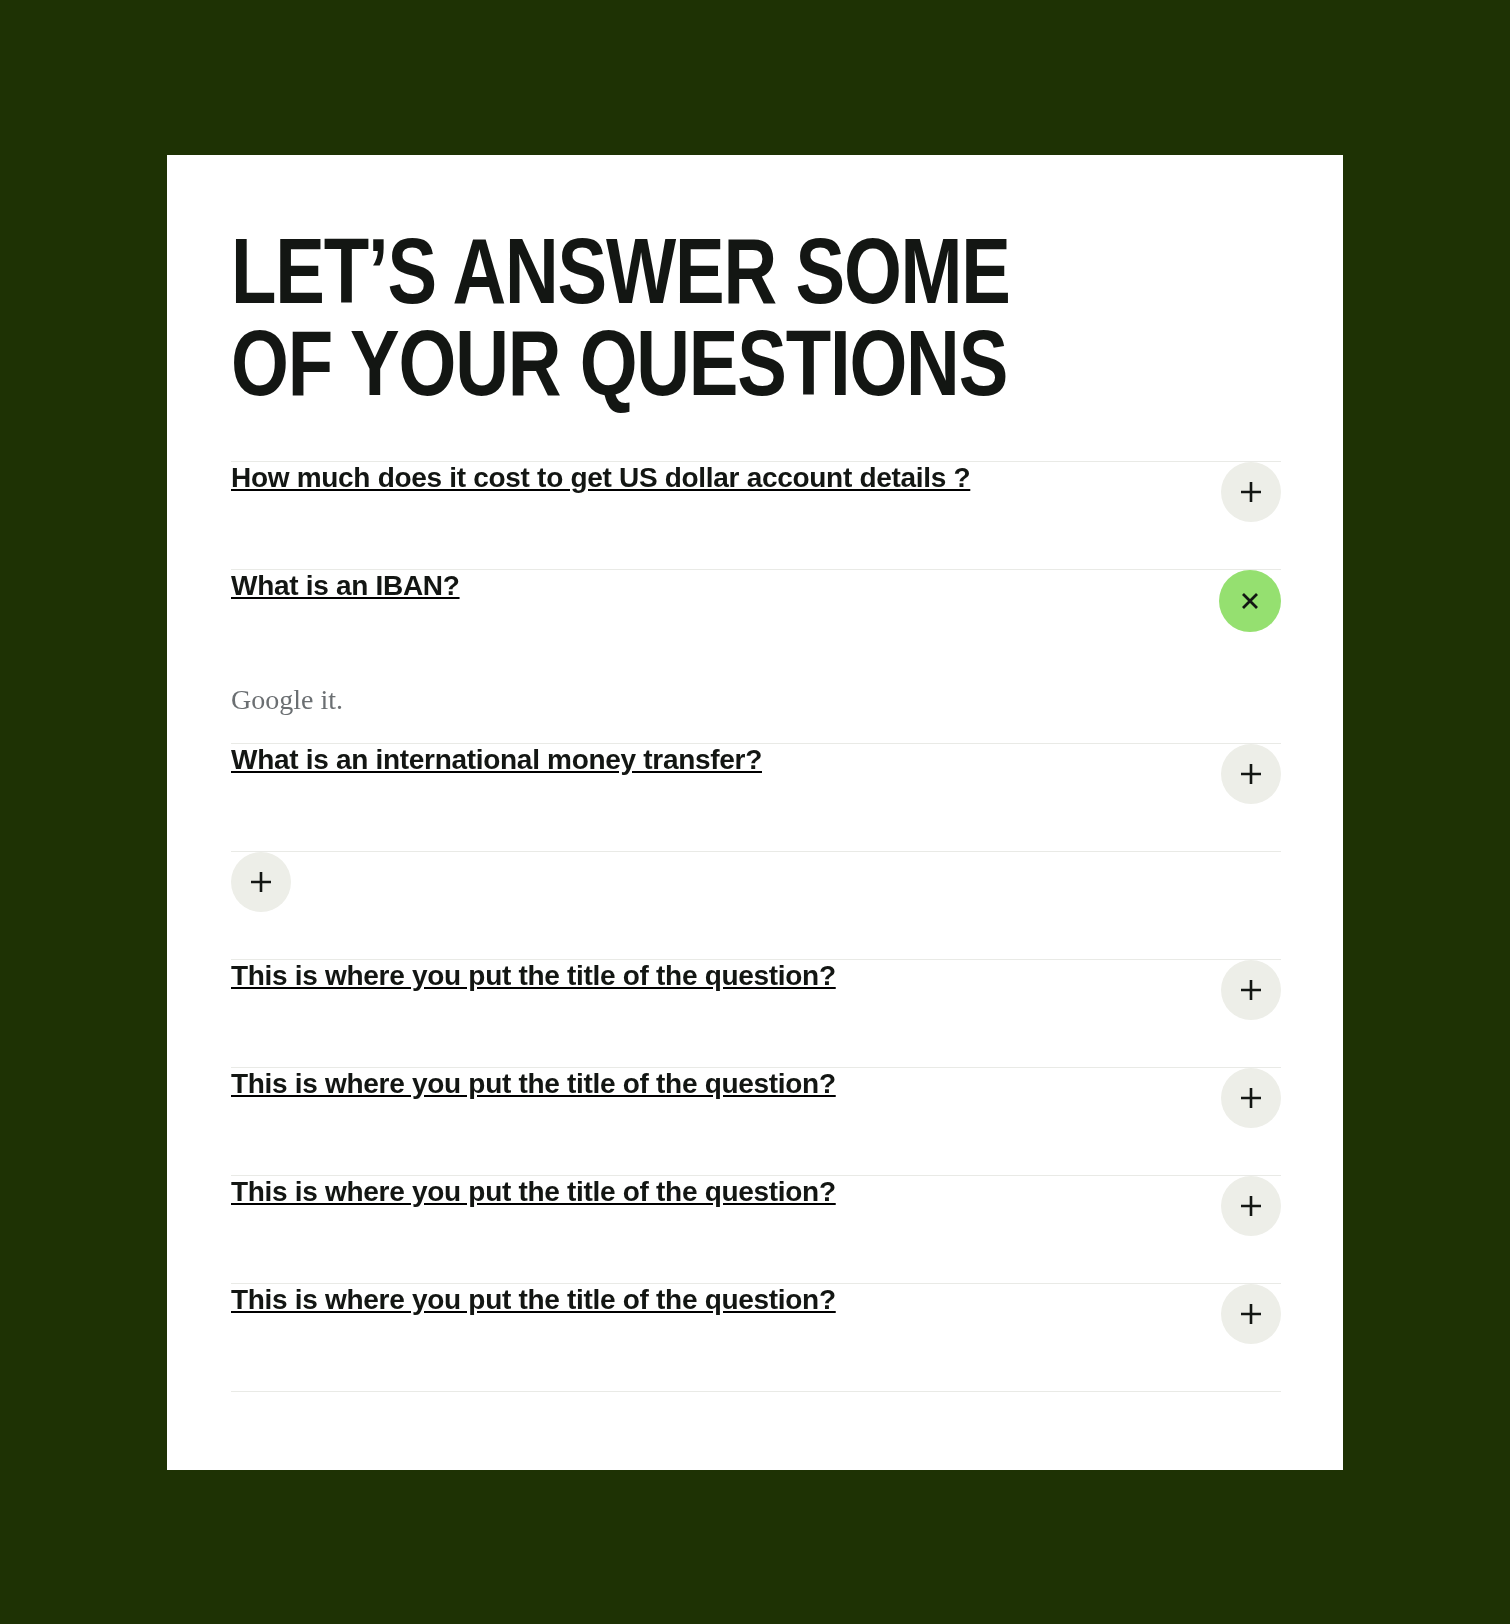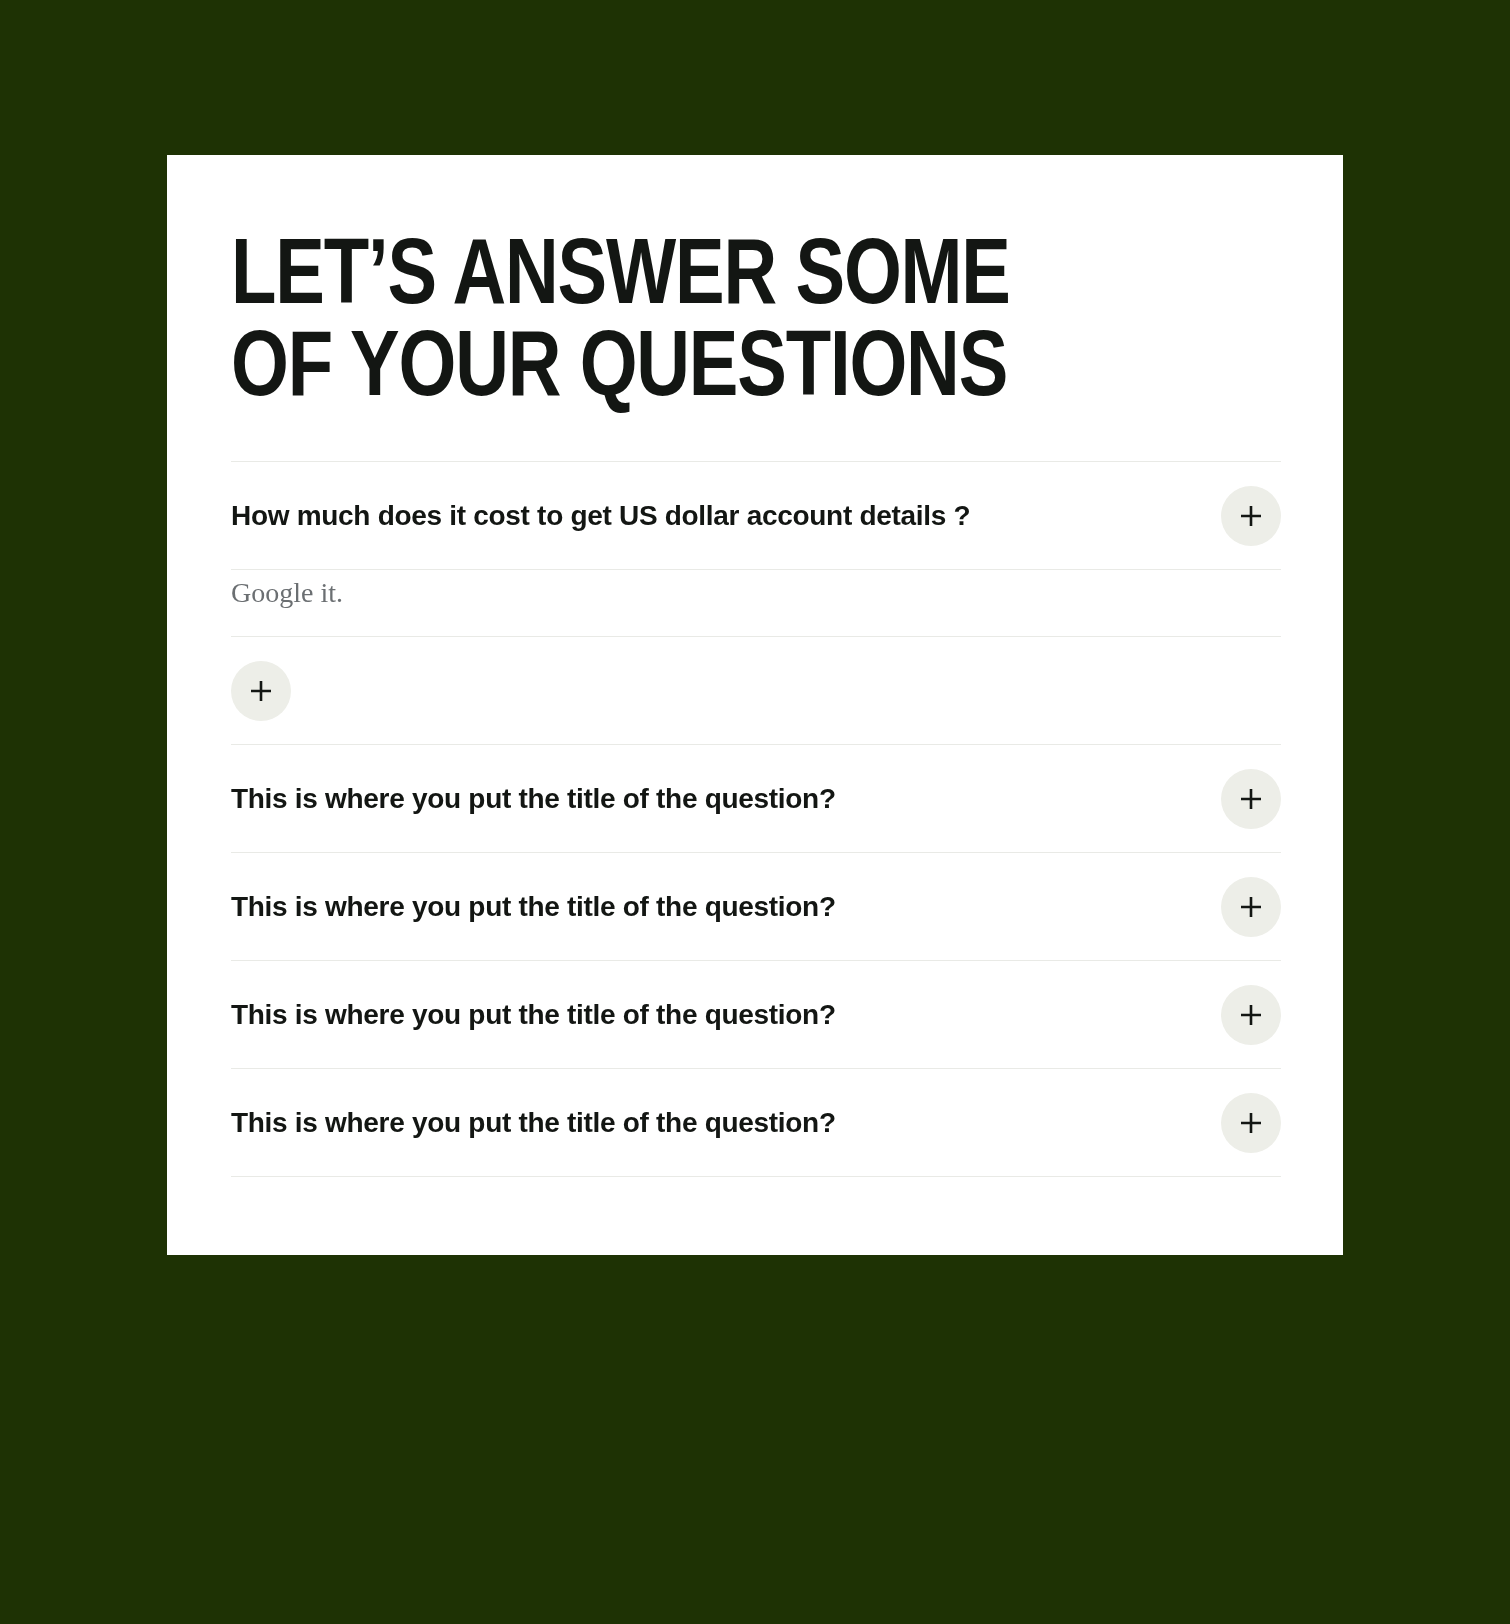--- a/index.html
+++ b/index.html
@@ -42,24 +42,24 @@
   }
   .faq-list{
     border-bottom:1px solid var(--divider);
   }
   .faq-item{
     border-top:1px solid var(--divider);
   }
   .q-row{
     height:107px;
     display:flex;
-    align-items:center;
     justify-content:space-between;
     gap:30px;
     cursor:pointer;
+    text-decoration:underline;
   }
   .q-text{
     margin:0;
     font-size:28px;
     font-weight:bold;
     letter-spacing:-0.3px;
     color:var(--text-primary);
   }
   .circle-btn{
     width:60px;
@@ -106,23 +106,41 @@
         <h3 class="q-text">How much does it cost to get US dollar account details ?</h3>
         <button class="circle-btn" aria-label="Expand">
           <svg class="icon" width="34" height="34" viewBox="0 0 34 34">
             <path d="M17 7 V27 M7 17 H27" stroke="#131613" stroke-width="2.6" fill="none"></path>
           </svg>
         </button>
       </div>
     </div>
 
     <div class="faq-item expanded">
+      <div class="q-row">
+        <h3 class="q-text">What is an IBAN?</h3>
+        <button class="circle-btn green" aria-label="Collapse">
+          <svg class="icon" width="34" height="34" viewBox="0 0 34 34">
+            <path d="M10 10 L24 24 M24 10 L10 24" stroke="#131613" stroke-width="2.8" fill="none"></path>
+          </svg>
+        </button>
+      </div>
       <p class="answer">Google it.</p>
     </div>
 
+    <div class="faq-item">
+      <div class="q-row">
+        <h3 class="q-text">What is an international money transfer?</h3>
+        <button class="circle-btn" aria-label="Expand">
+          <svg class="icon" width="34" height="34" viewBox="0 0 34 34">
+            <path d="M17 7 V27 M7 17 H27" stroke="#131613" stroke-width="2.6" fill="none"></path>
+          </svg>
+        </button>
+      </div>
+    </div>
 
     <div class="faq-item">
       <div class="q-row">
         <button class="circle-btn" aria-label="Expand">
           <svg class="icon" width="34" height="34" viewBox="0 0 34 34">
             <path d="M17 7 V27 M7 17 H27" stroke="#131613" stroke-width="2.6" fill="none"></path>
           </svg>
         </button>
       </div>
     </div>

